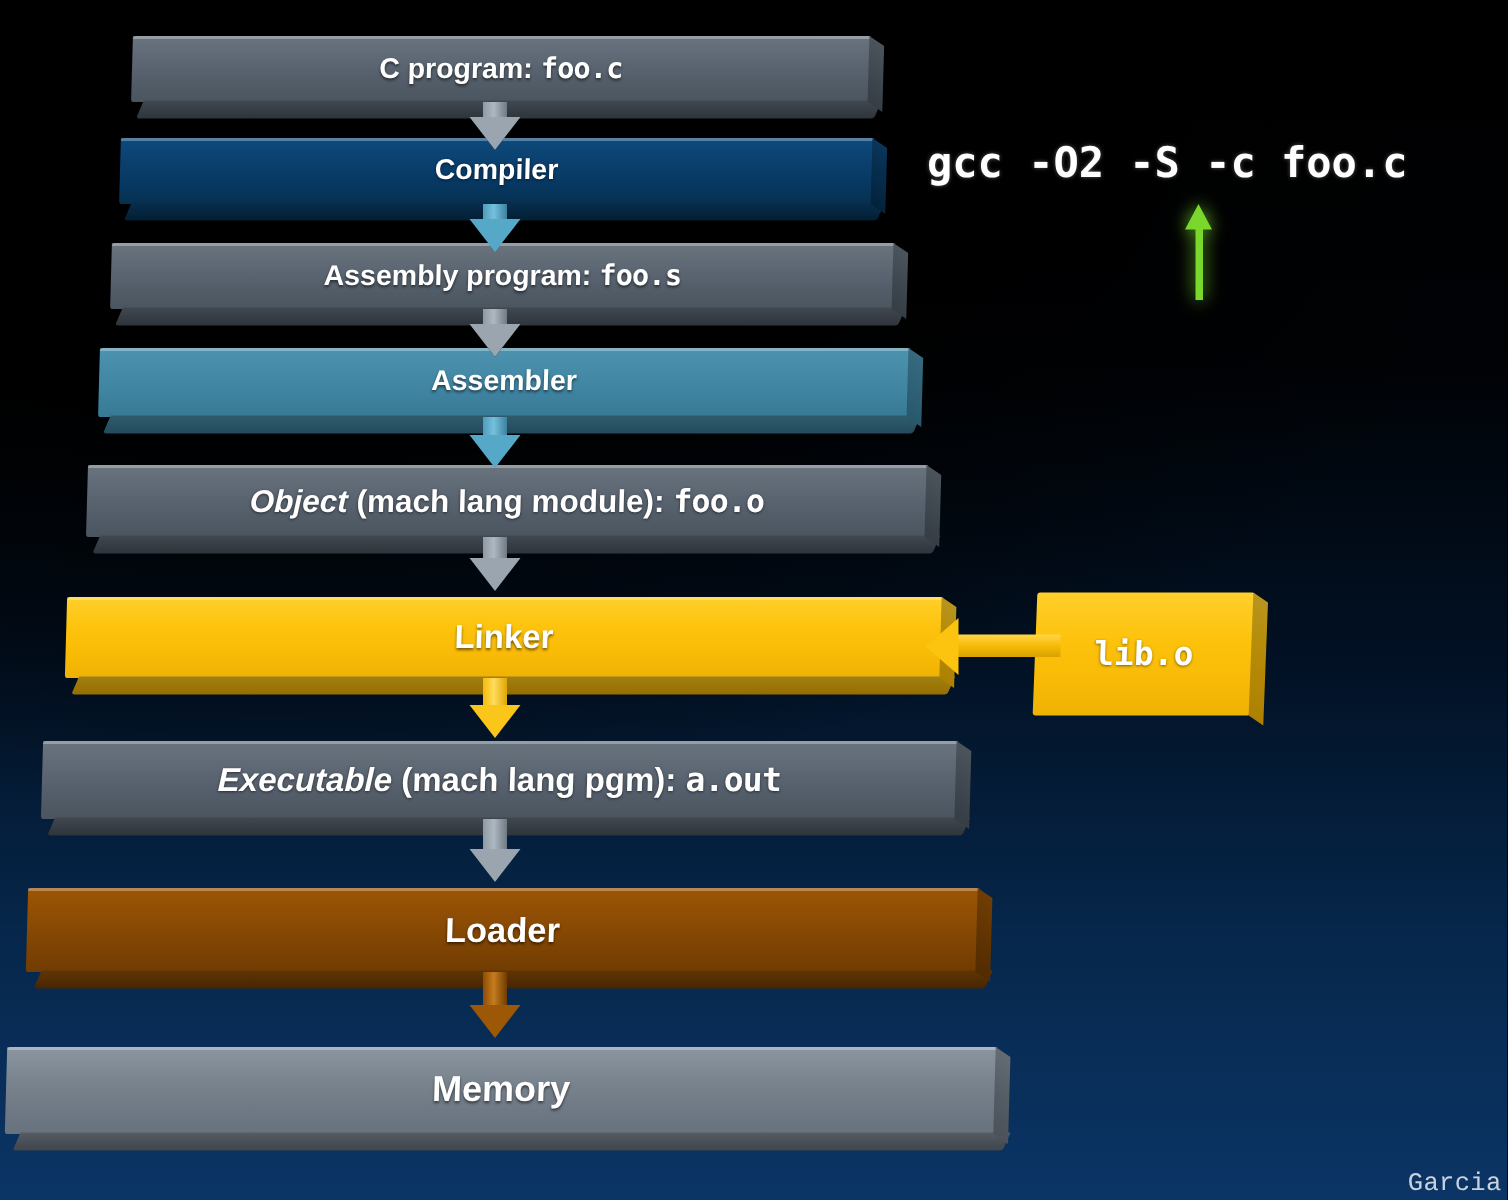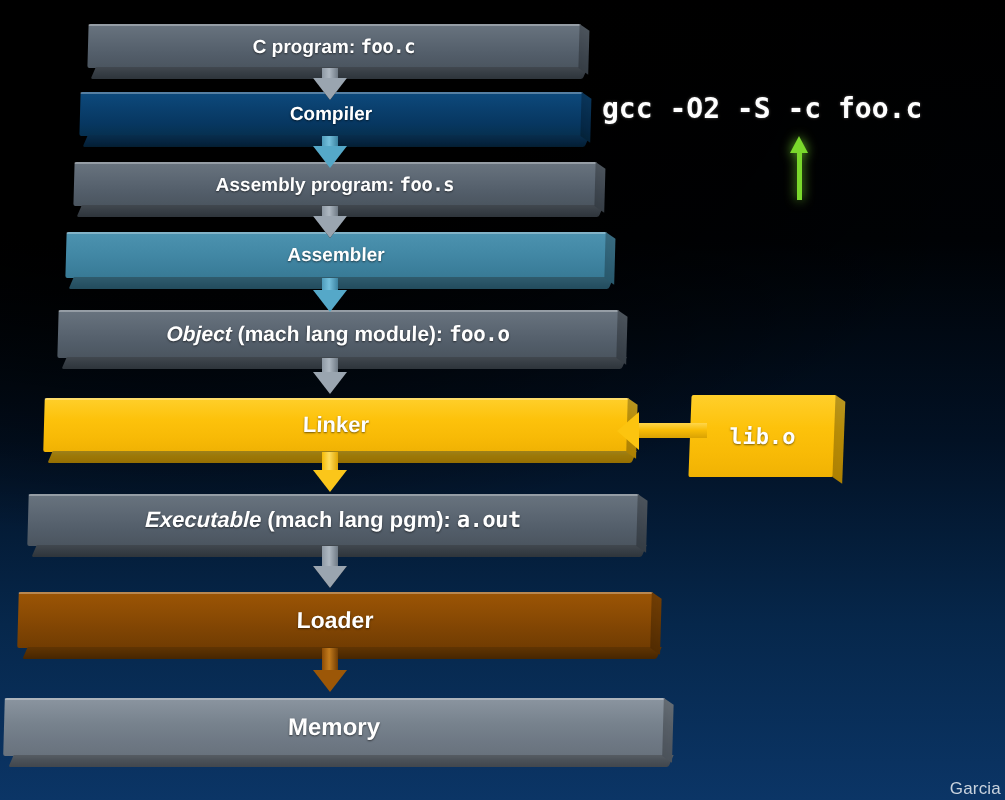--- a/index.html
+++ b/index.html
@@ -218,21 +218,21 @@
     border-right: 9px solid transparent;
     border-bottom: 17px solid #7ad82c;
   }
 
   
   #footer-credit {
     position: absolute;
     right: 4px;
     bottom: 1px;
     color: #c9d3de;
-    font-family: Liberation Sans, sans-serif;
+    font-family: Liberation Mono, monospace;
     font-size: 17px;
     letter-spacing: 0.2px;
   }
 </style>
 </head>
 <body>
 
 <div id="slide">
 
   <div id="flow">
@@ -318,21 +318,21 @@
       <span class="head"></span>
     </div>
 
     <div class="slab c-gray-light" style="left:4px; top:698px; width:660px; height:58px; font-size:24px; transform:skewX(-1.6deg);">
       <span class="cap"></span>
       <span class="lbl">Memory</span>
     </div>
 
   </div>
 
-  <div id="cmd" style="left:602px; top:92px; font-size:28px;">gcc -O2 -S -c foo.c</div>
+  <div id="cmd" style="left:618px; top:92px; font-size:28px;">gcc -O2 -S -c foo.c</div>
 
   <div id="green-arrow" style="left:787px; top:136px; height:64px;">
     <span class="head"></span>
     <span class="shaft"></span>
   </div>
 
   <div id="footer-credit">Garcia</div>
 
 </div>
 

